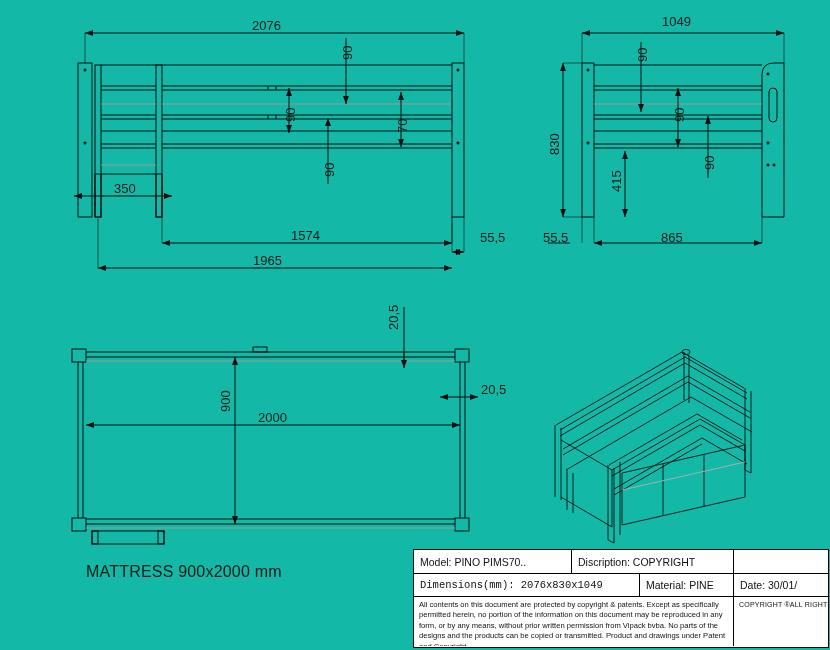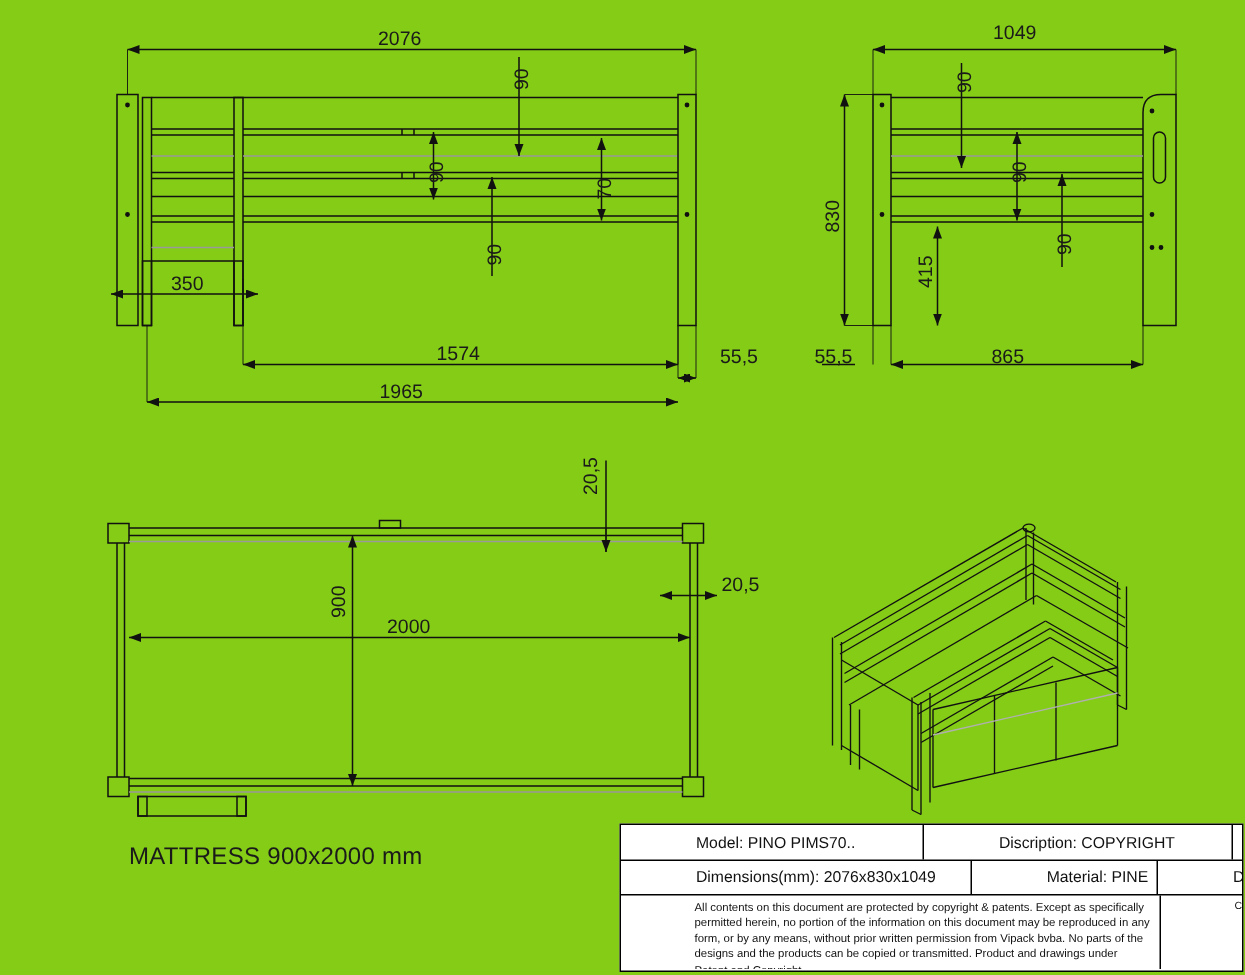--- a/index.html
+++ b/index.html
@@ -1,35 +1,35 @@
 <!DOCTYPE html>
 <html><head>
 <meta charset="utf-8">
 <style>
   html,body{margin:0;padding:0;background:#ffffff;}
   body{width:830px;height:650px;position:relative;overflow:hidden;
        font-family:"Liberation Sans",sans-serif;color:#111;}
-  .sheet{position:absolute;left:0;top:0;width:830px;height:650px;background:#84cc16;}
+  .sheet{position:absolute;left:0;top:0;width:830px;height:650px;background:#14b8a6;}
   svg.draw{position:absolute;left:0;top:0;width:830px;height:650px;}
   .dimtxt{font-family:"Liberation Sans",sans-serif;font-size:13px;fill:#1a1a1a;}
   .mattress{position:absolute;left:86px;top:563px;font-size:16px;letter-spacing:.2px;color:#1a1a1a;}
   
   .tb{position:absolute;left:413px;top:549px;width:416px;height:99px;
       border:1.6px solid #000;box-sizing:border-box;background:#fff;}
   .tb-row{display:flex;box-sizing:border-box;width:100%;}
   .r1{height:24px;border-bottom:1.4px solid #000;}
   .r2{height:23px;border-bottom:1.4px solid #000;}
   .r3{height:49px;}
   .cell{box-sizing:border-box;display:flex;align-items:center;padding:0 6px;
-        font-size:10.5px;color:#111;overflow:hidden;white-space:nowrap;margin-left:44px;}
+        font-size:10.5px;color:#111;overflow:hidden;white-space:nowrap;}
   .bd-r{border-right:1.4px solid #000;}
   .c-model{width:158px;}
   .c-desc{width:162px;}
   .c-page{flex:1;}
-  .c-dims{width:226px;}
+  .c-dims{width:226px;font-family:Liberation Mono, monospace;}
   .c-mat{width:94px;}
   .c-date{flex:1;}
   .c-legal{width:320px;padding:3px 5px;align-items:flex-start;}
   .c-copy{flex:1;flex-direction:row;align-items:flex-start;justify-content:flex-start;padding:3px 5px;}
   .legal-p{font-size:7.6px;line-height:10.4px;color:#111;white-space:normal;}
   .cp-line{font-size:7px;line-height:9px;letter-spacing:.2px;color:#111;white-space:nowrap;}
   .brandrow{display:flex;align-items:center;gap:3px;margin-top:3px;}
   .brand-txt{font-size:15px;font-weight:bold;letter-spacing:1px;line-height:15px;color:#111;}
   .brand-sub{font-size:4.2px;letter-spacing:1.6px;color:#111;}
 </style>

